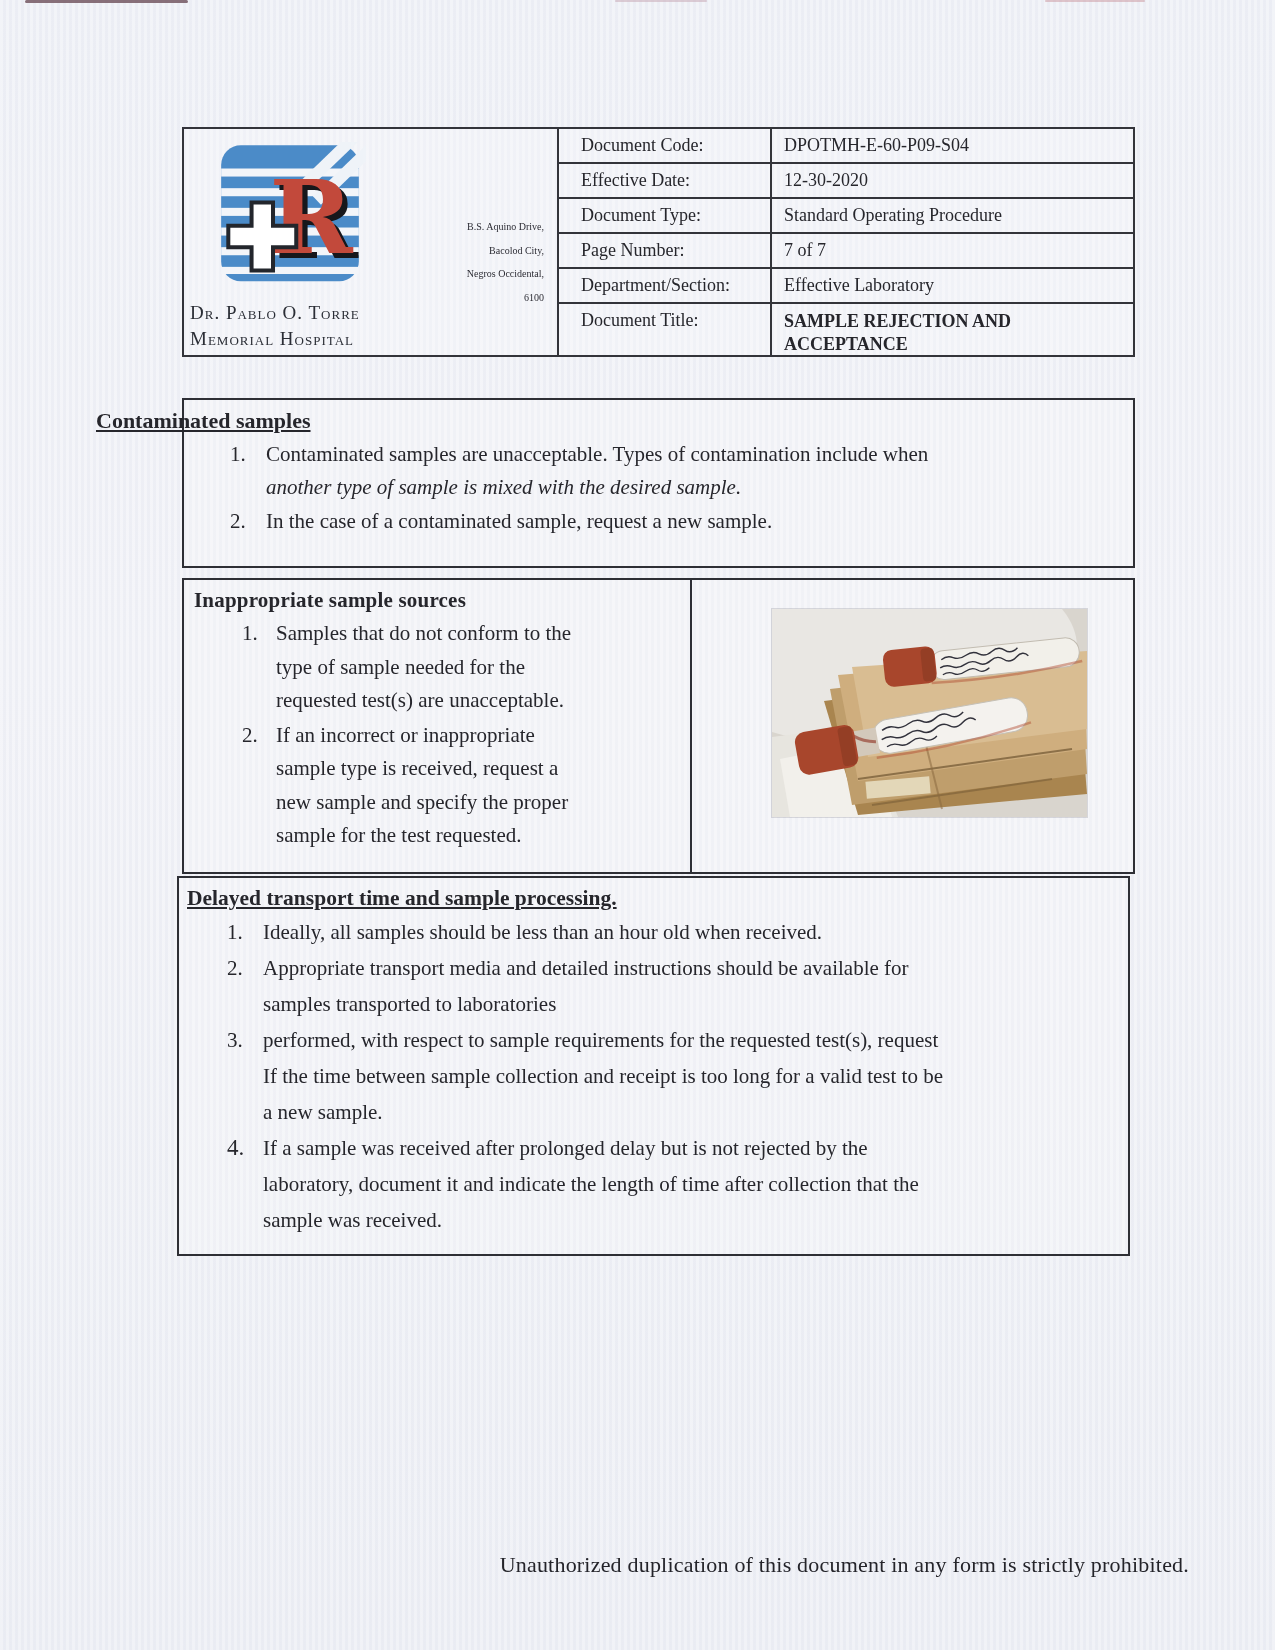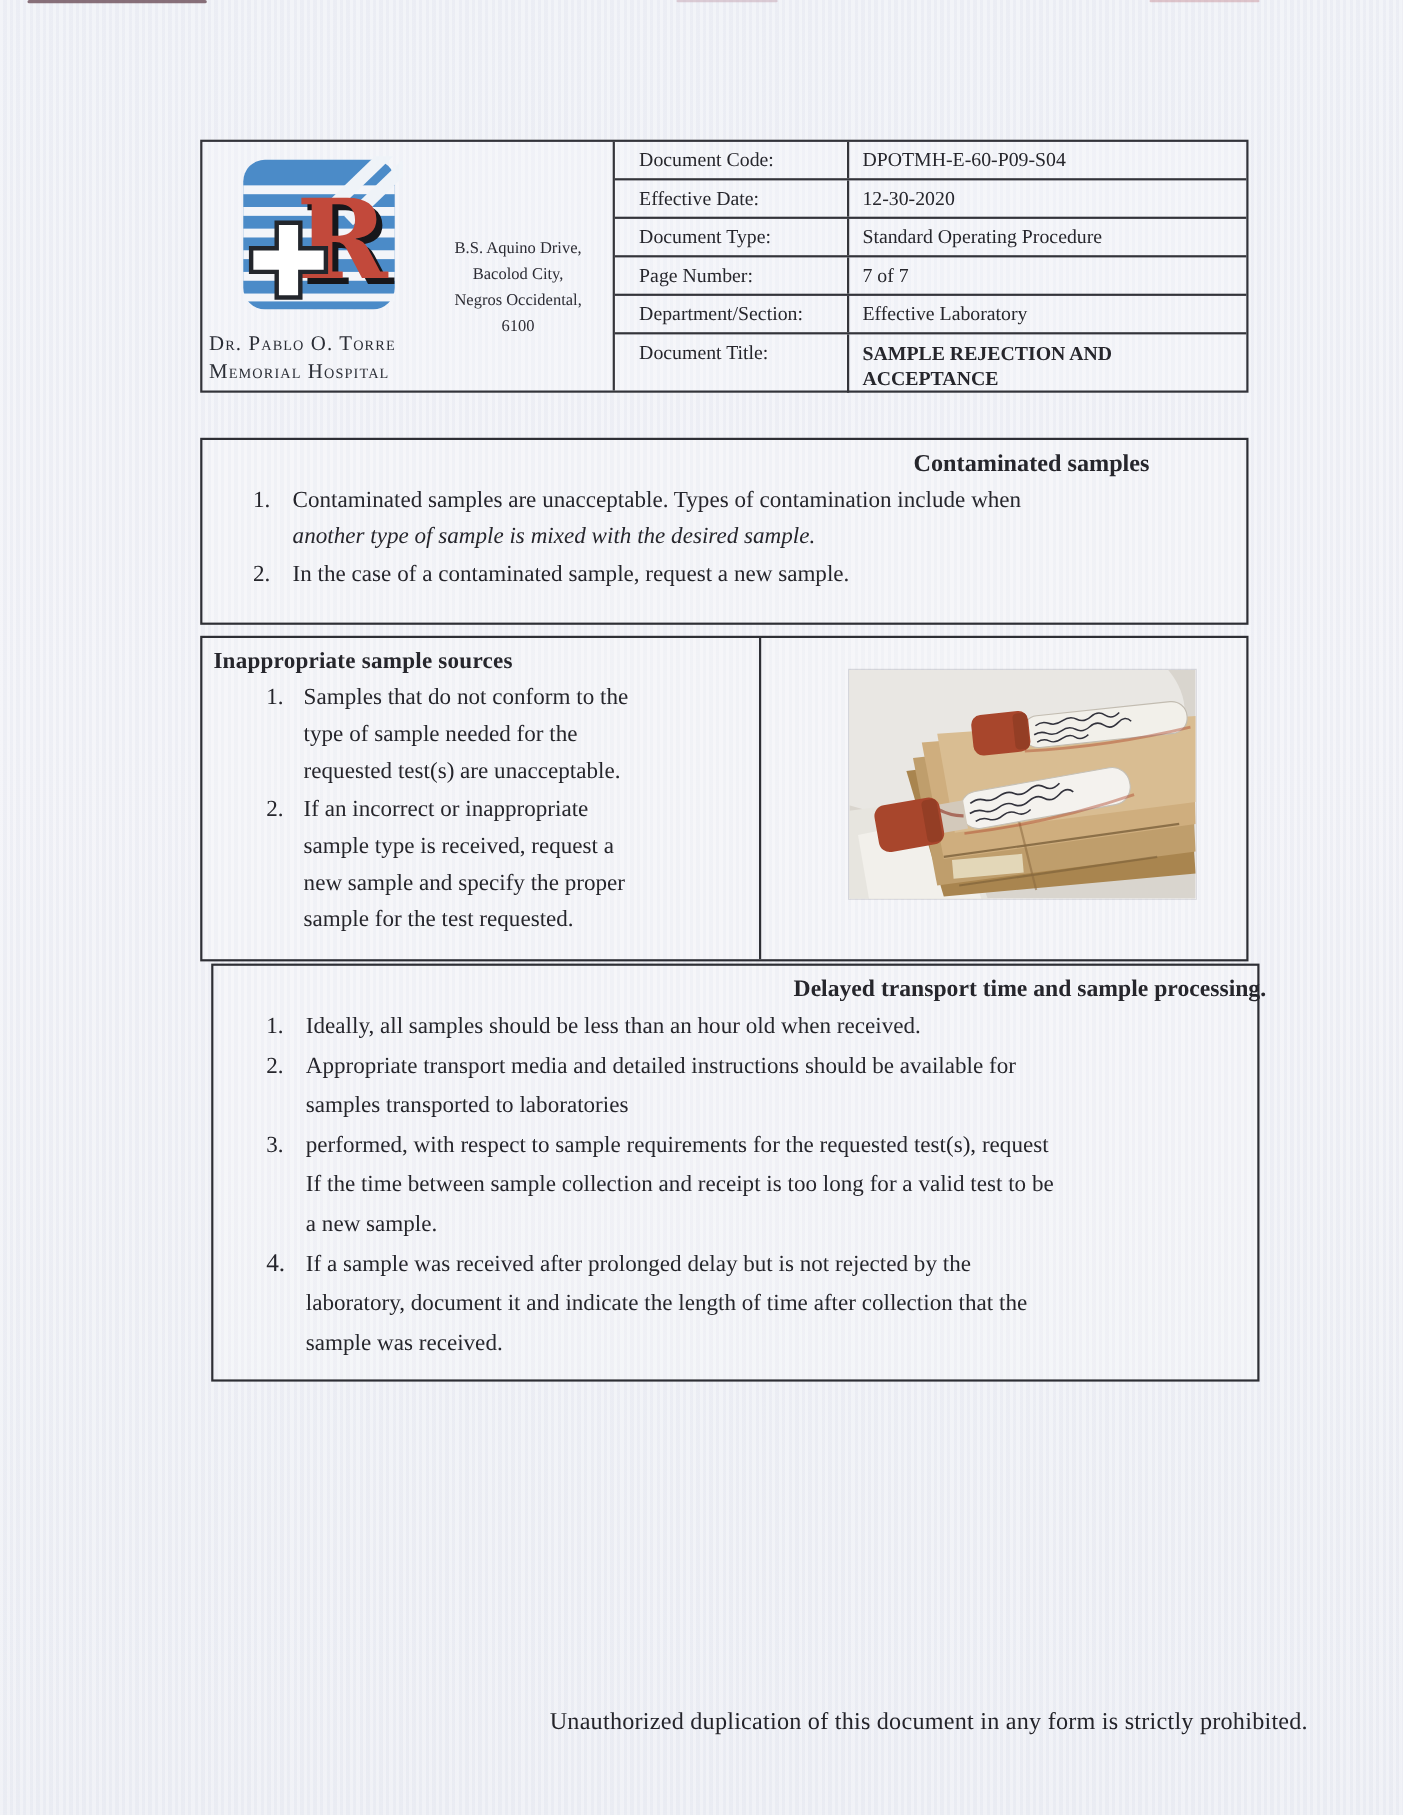--- a/index.html
+++ b/index.html
@@ -17,38 +17,38 @@
   .artifact{position:absolute;border-radius:2px;}
 
   
   #header-table{position:absolute;left:182px;top:127px;width:953px;height:230px;
     border:2px solid #33343a;box-sizing:border-box;background:rgba(250,250,253,.35);}
   #logo-cell{position:absolute;left:0;top:0;width:375px;height:100%;
     border-right:2px solid #33343a;box-sizing:border-box;}
   #logo-art{position:absolute;left:30px;top:13px;}
   #hospital-name{position:absolute;left:6px;top:171px;width:246px;text-align:left;
     font-variant:small-caps;font-size:19px;line-height:26px;letter-spacing:1px;color:#2b2e36;}
-  #address{position:absolute;left:214px;top:86px;width:146px;text-align:center;
-    font-size:15px;line-height:23.5px;color:#2c2c34;}
+  #address{position:absolute;left:214px;top:86px;width:146px;text-align:right;
+    font-size:10px;line-height:23.5px;color:#2c2c34;}
   #fields{position:absolute;left:375px;top:0;right:0;bottom:0;}
   .frow{display:flex;border-bottom:2px solid #33343a;box-sizing:border-box;height:35px;}
   .frow.last{height:53px;border-bottom:none;}
   .fcell-label{width:213px;border-right:2px solid #33343a;box-sizing:border-box;
     display:flex;align-items:center;padding-left:22px;font-size:18px;color:#26262c;}
   .fcell-value{flex:1;display:flex;align-items:center;padding-left:12px;font-size:18px;color:#26262c;}
   .frow.last .fcell-label,.frow.last .fcell-value{align-items:flex-start;padding-top:6px;}
   .title-lines{font-weight:bold;line-height:23px;}
 
   
   .box{position:absolute;border:2px solid #2e2f35;box-sizing:border-box;background:rgba(250,250,253,.25);}
   #box-contaminated{left:182px;top:398px;width:953px;height:170px;}
   #box-inappropriate{left:182px;top:578px;width:953px;height:296px;padding-left:32px;}
-  #box-delayed{left:192px;top:876px;width:953px;height:380px;}
-
-  .sec-title-center{font-weight:bold;font-size:22px;padding-top:8px;text-align:right;}
+  #box-delayed{left:177px;top:876px;width:953px;height:380px;}
+
+  .sec-title-center{font-weight:bold;font-size:22px;padding-top:8px;text-align:left;text-decoration:underline;}
   #box-contaminated .sec-title-center{transform:translateX(-88px);}
   #box-delayed .sec-title-center{font-size:21.5px;transform:translateX(8px);}
   .sec-title-left{font-weight:bold;font-size:21px;padding:8px 0 0 10px;letter-spacing:.2px;}
 
   .olist{margin-top:4px;}
   .li{display:flex;font-size:21px;}
   .li .num{flex:0 0 36px;text-align:left;}
   .li .txt .line{display:block;}
 
   #box-contaminated .olist{padding-left:46px;line-height:33px;}

